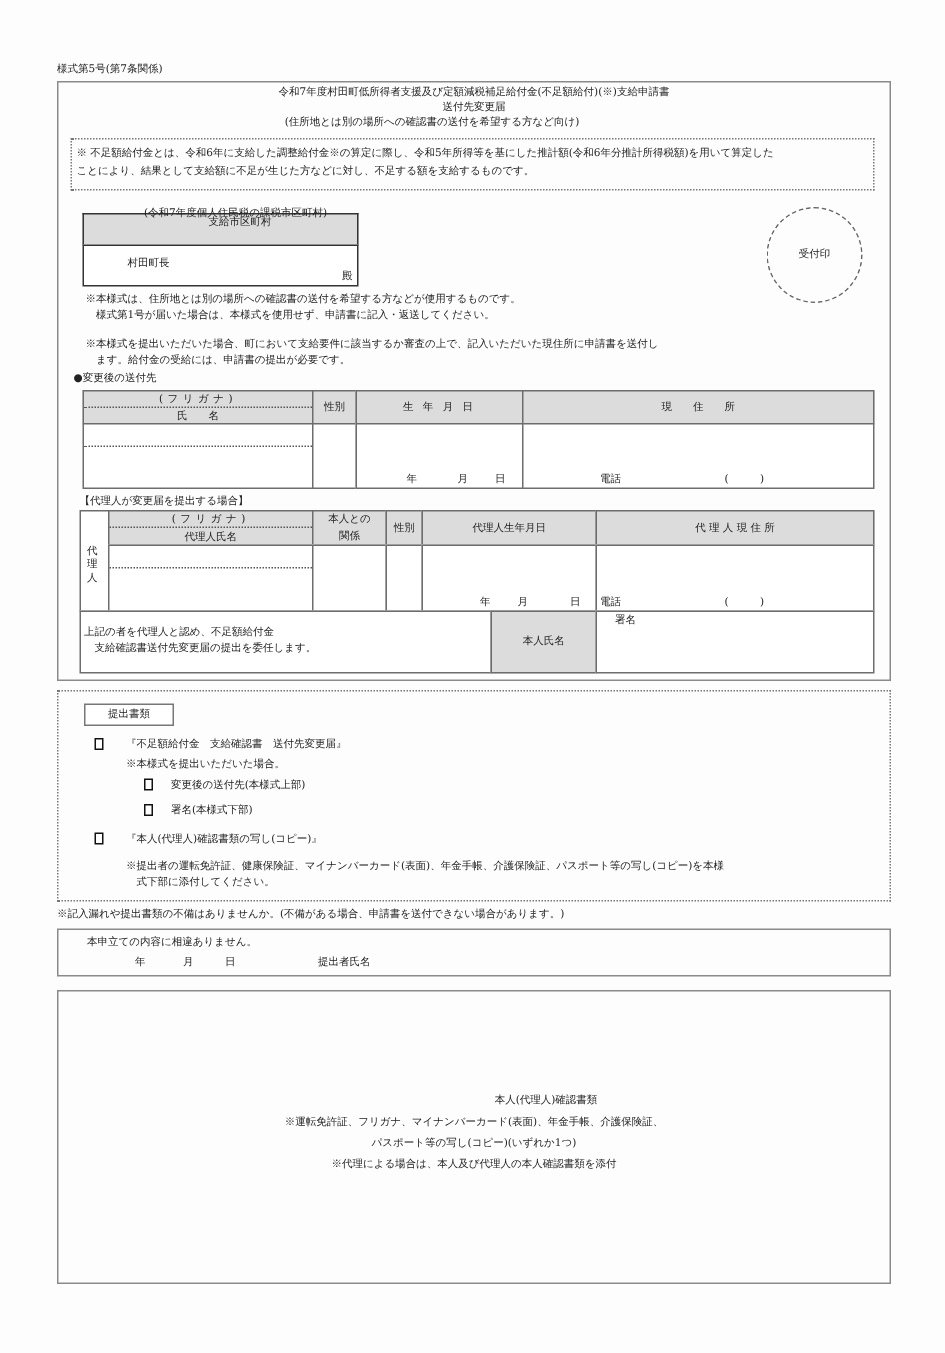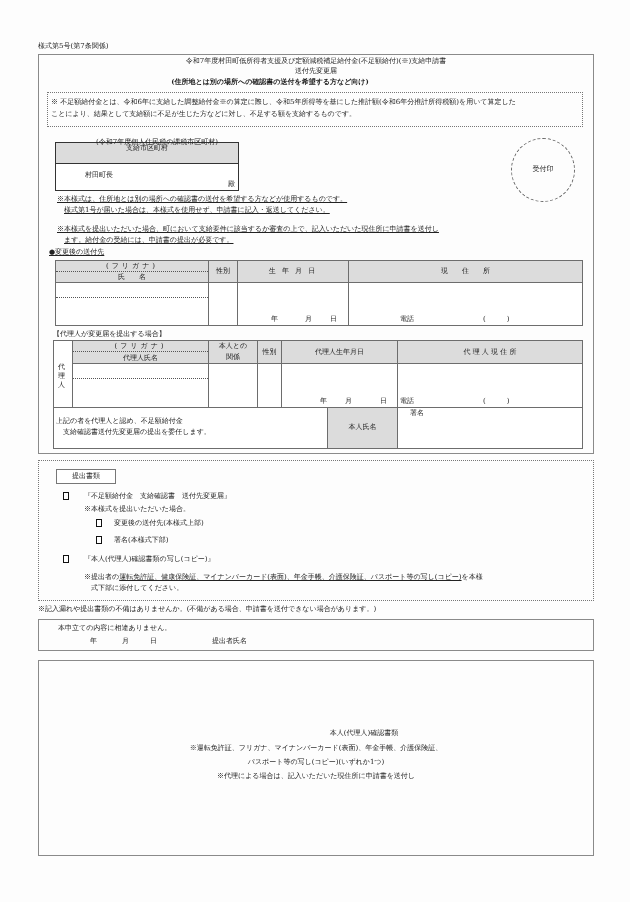--- a/index.html
+++ b/index.html
@@ -1,47 +1,47 @@
 <!DOCTYPE html>
 <html><head>
 <meta charset="utf-8">
 <style>
   html, body { margin: 0; padding: 0; background: #fdfdfd; }
   body { width: 630px; height: 902px; position: relative; overflow: hidden;
          font-family: "DejaVu Serif", "Liberation Serif", serif; color: #222; font-size: 7px; }
   .abs { position: absolute; }
   .t { position: absolute; white-space: nowrap; line-height: 1; }
   .c { text-align: center; }
-  .u { text-decoration: underline; }
+  .u { }
   .frame { position: absolute; border: 1px solid #8a8a8a; box-sizing: border-box; }
   .dotted { position: absolute; border: 1px dotted #777; box-sizing: border-box; }
   .gray { background: #dcdcdc; }
   .cell { position: absolute; border: 1px solid #6d6d6d; box-sizing: border-box; }
   .hline { position: absolute; height: 0; border-top: 1px dotted #555; }
   .box { position: absolute; width: 6px; height: 8px; border: 1.6px solid #111; box-sizing: border-box; background: #fff; }
   .stamp { position: absolute; border: 1.2px dashed #666; border-radius: 50%; box-sizing: border-box; }
 </style>
 </head>
 <body>
 
 <div class="t" style="left:38px;top:43px;">様式第5号(第7条関係)</div>
 
 <div class="frame" style="left:38px;top:54px;width:556px;height:400px;"></div>
 
 <div class="t c" style="left:38px;width:556px;top:58px;">令和7年度村田町低所得者支援及び定額減税補足給付金(不足額給付)(※)支給申請書</div>
 <div class="t c" style="left:38px;width:556px;top:68px;">送付先変更届</div>
-<div class="t c" style="left:38px;width:464px;top:78px;font-weight:bold;">(住所地とは別の場所への確認書の送付を希望する方など向け)</div>
+<div class="t c" style="left:56px;width:464px;top:78px;">(住所地とは別の場所への確認書の送付を希望する方など向け)</div>
 
 <div class="dotted" style="left:47px;top:92px;width:536px;height:35px;"></div>
 <div class="t" style="left:51px;top:99px;">※ 不足額給付金とは、令和6年に支給した調整給付金※の算定に際し、令和5年所得等を基にした推計額(令和6年分推計所得税額)を用いて算定した</div>
 <div class="t" style="left:51px;top:111px;">ことにより、結果として支給額に不足が生じた方などに対し、不足する額を支給するものです。</div>
 
 <div class="abs gray" style="left:55px;top:142px;width:184px;height:22px;border:1.5px solid #333;border-bottom:none;box-sizing:border-box;"></div>
 <div class="abs" style="left:55px;top:163px;width:184px;height:28px;border:1.5px solid #333;border-top:1px solid #333;box-sizing:border-box;background:#fff;"></div>
-<div class="t c" style="left:55px;width:184px;top:145px;">支給市区町村</div>
+<div class="t c" style="left:55px;width:184px;top:145px;padding-left:13px;">支給市区町村</div>
 <div class="t c" style="left:55px;width:204px;top:139px;">(令和7年度個人住民税の課税市区町村)</div>
 <div class="t" style="left:85px;top:172px;">村田町長</div>
 <div class="t" style="left:228px;top:181px;">殿</div>
 
 <div class="stamp" style="left:511px;top:138px;width:64px;height:64px;"></div>
 <div class="t c" style="left:511px;width:64px;top:166px;font-family:'DejaVu Sans',sans-serif;">受付印</div>
 
 <div class="t u" style="left:57px;top:196px;">※本様式は、住所地とは別の場所への確認書の送付を希望する方などが使用するものです。</div>
 <div class="t u" style="left:64px;top:207px;">様式第1号が届いた場合は、本様式を使用せず、申請書に記入・返送してください。</div>
 <div class="t u" style="left:57px;top:226px;">※本様式を提出いただいた場合、町において支給要件に該当するか審査の上で、記入いただいた現住所に申請書を送付し</div>
@@ -145,13 +145,13 @@
 <div class="t" style="left:58px;top:625px;">本申立ての内容に相違ありません。</div>
 <div class="t" style="left:90px;top:638px;">年</div>
 <div class="t" style="left:122px;top:638px;">月</div>
 <div class="t" style="left:150px;top:638px;">日</div>
 <div class="t" style="left:212px;top:638px;">提出者氏名</div>
 
 <div class="frame" style="left:38px;top:660px;width:556px;height:196px;"></div>
 <div class="t c" style="left:38px;width:556px;top:730px;margin-left:48px;">本人(代理人)確認書類</div>
 <div class="t c" style="left:38px;width:556px;top:745px;">※運転免許証、フリガナ、マイナンバーカード(表面)、年金手帳、介護保険証、</div>
 <div class="t c" style="left:38px;width:556px;top:759px;">パスポート等の写し(コピー)(いずれか1つ)</div>
-<div class="t c" style="left:38px;width:556px;top:773px;">※代理による場合は、記入いただいた現住所に申請書を送付し</div>
+<div class="t c" style="left:38px;width:556px;top:773px;">※代理による場合は、本人及び代理人の本人確認書類を添付</div>
 
 </body></html>

